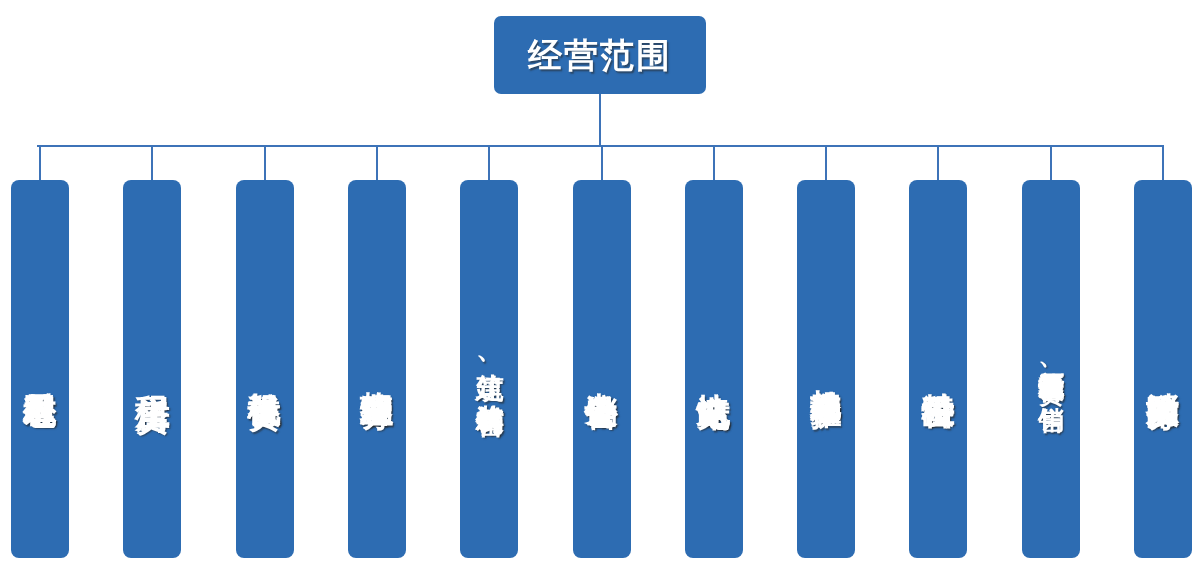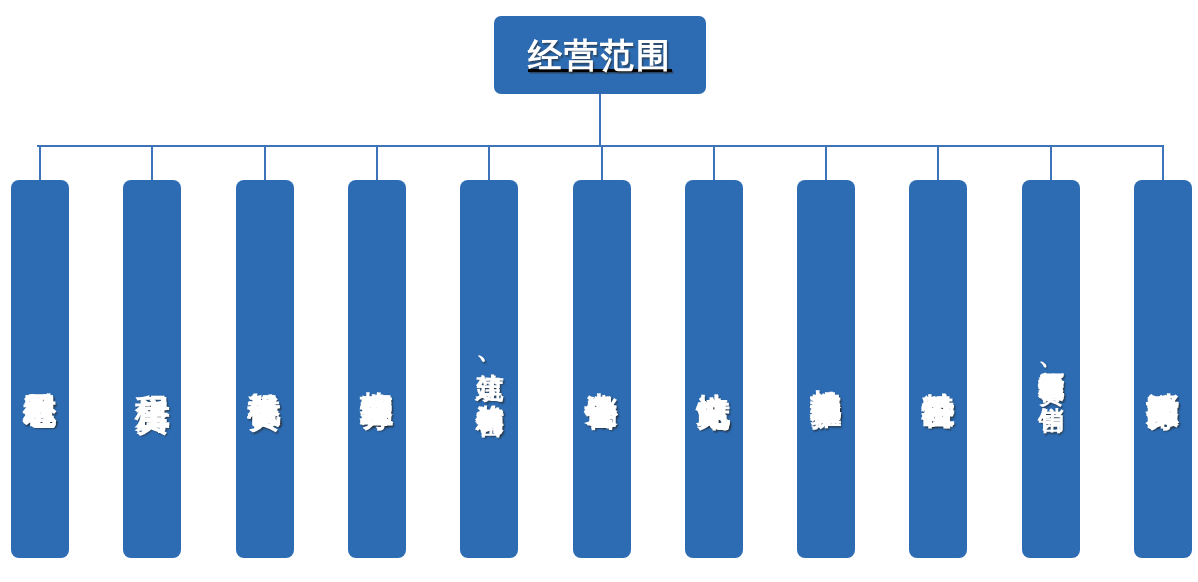--- a/index.html
+++ b/index.html
@@ -24,21 +24,20 @@
     left: 494px;
     top: 16px;
     width: 212px;
     height: 78px;
     background: #2D6CB2;
     border-radius: 7px;
     display: flex;
     align-items: center;
     justify-content: center;
     box-sizing: border-box;
-    text-decoration: underline;
   }
   .root-label {
     color: #ffffff;
     font-size: 34px;
     font-weight: bold;
     letter-spacing: 2px;
     line-height: 1;
     text-shadow: 1.5px 1.5px 1.5px rgba(40,40,40,0.55);
     white-space: nowrap;
   }

